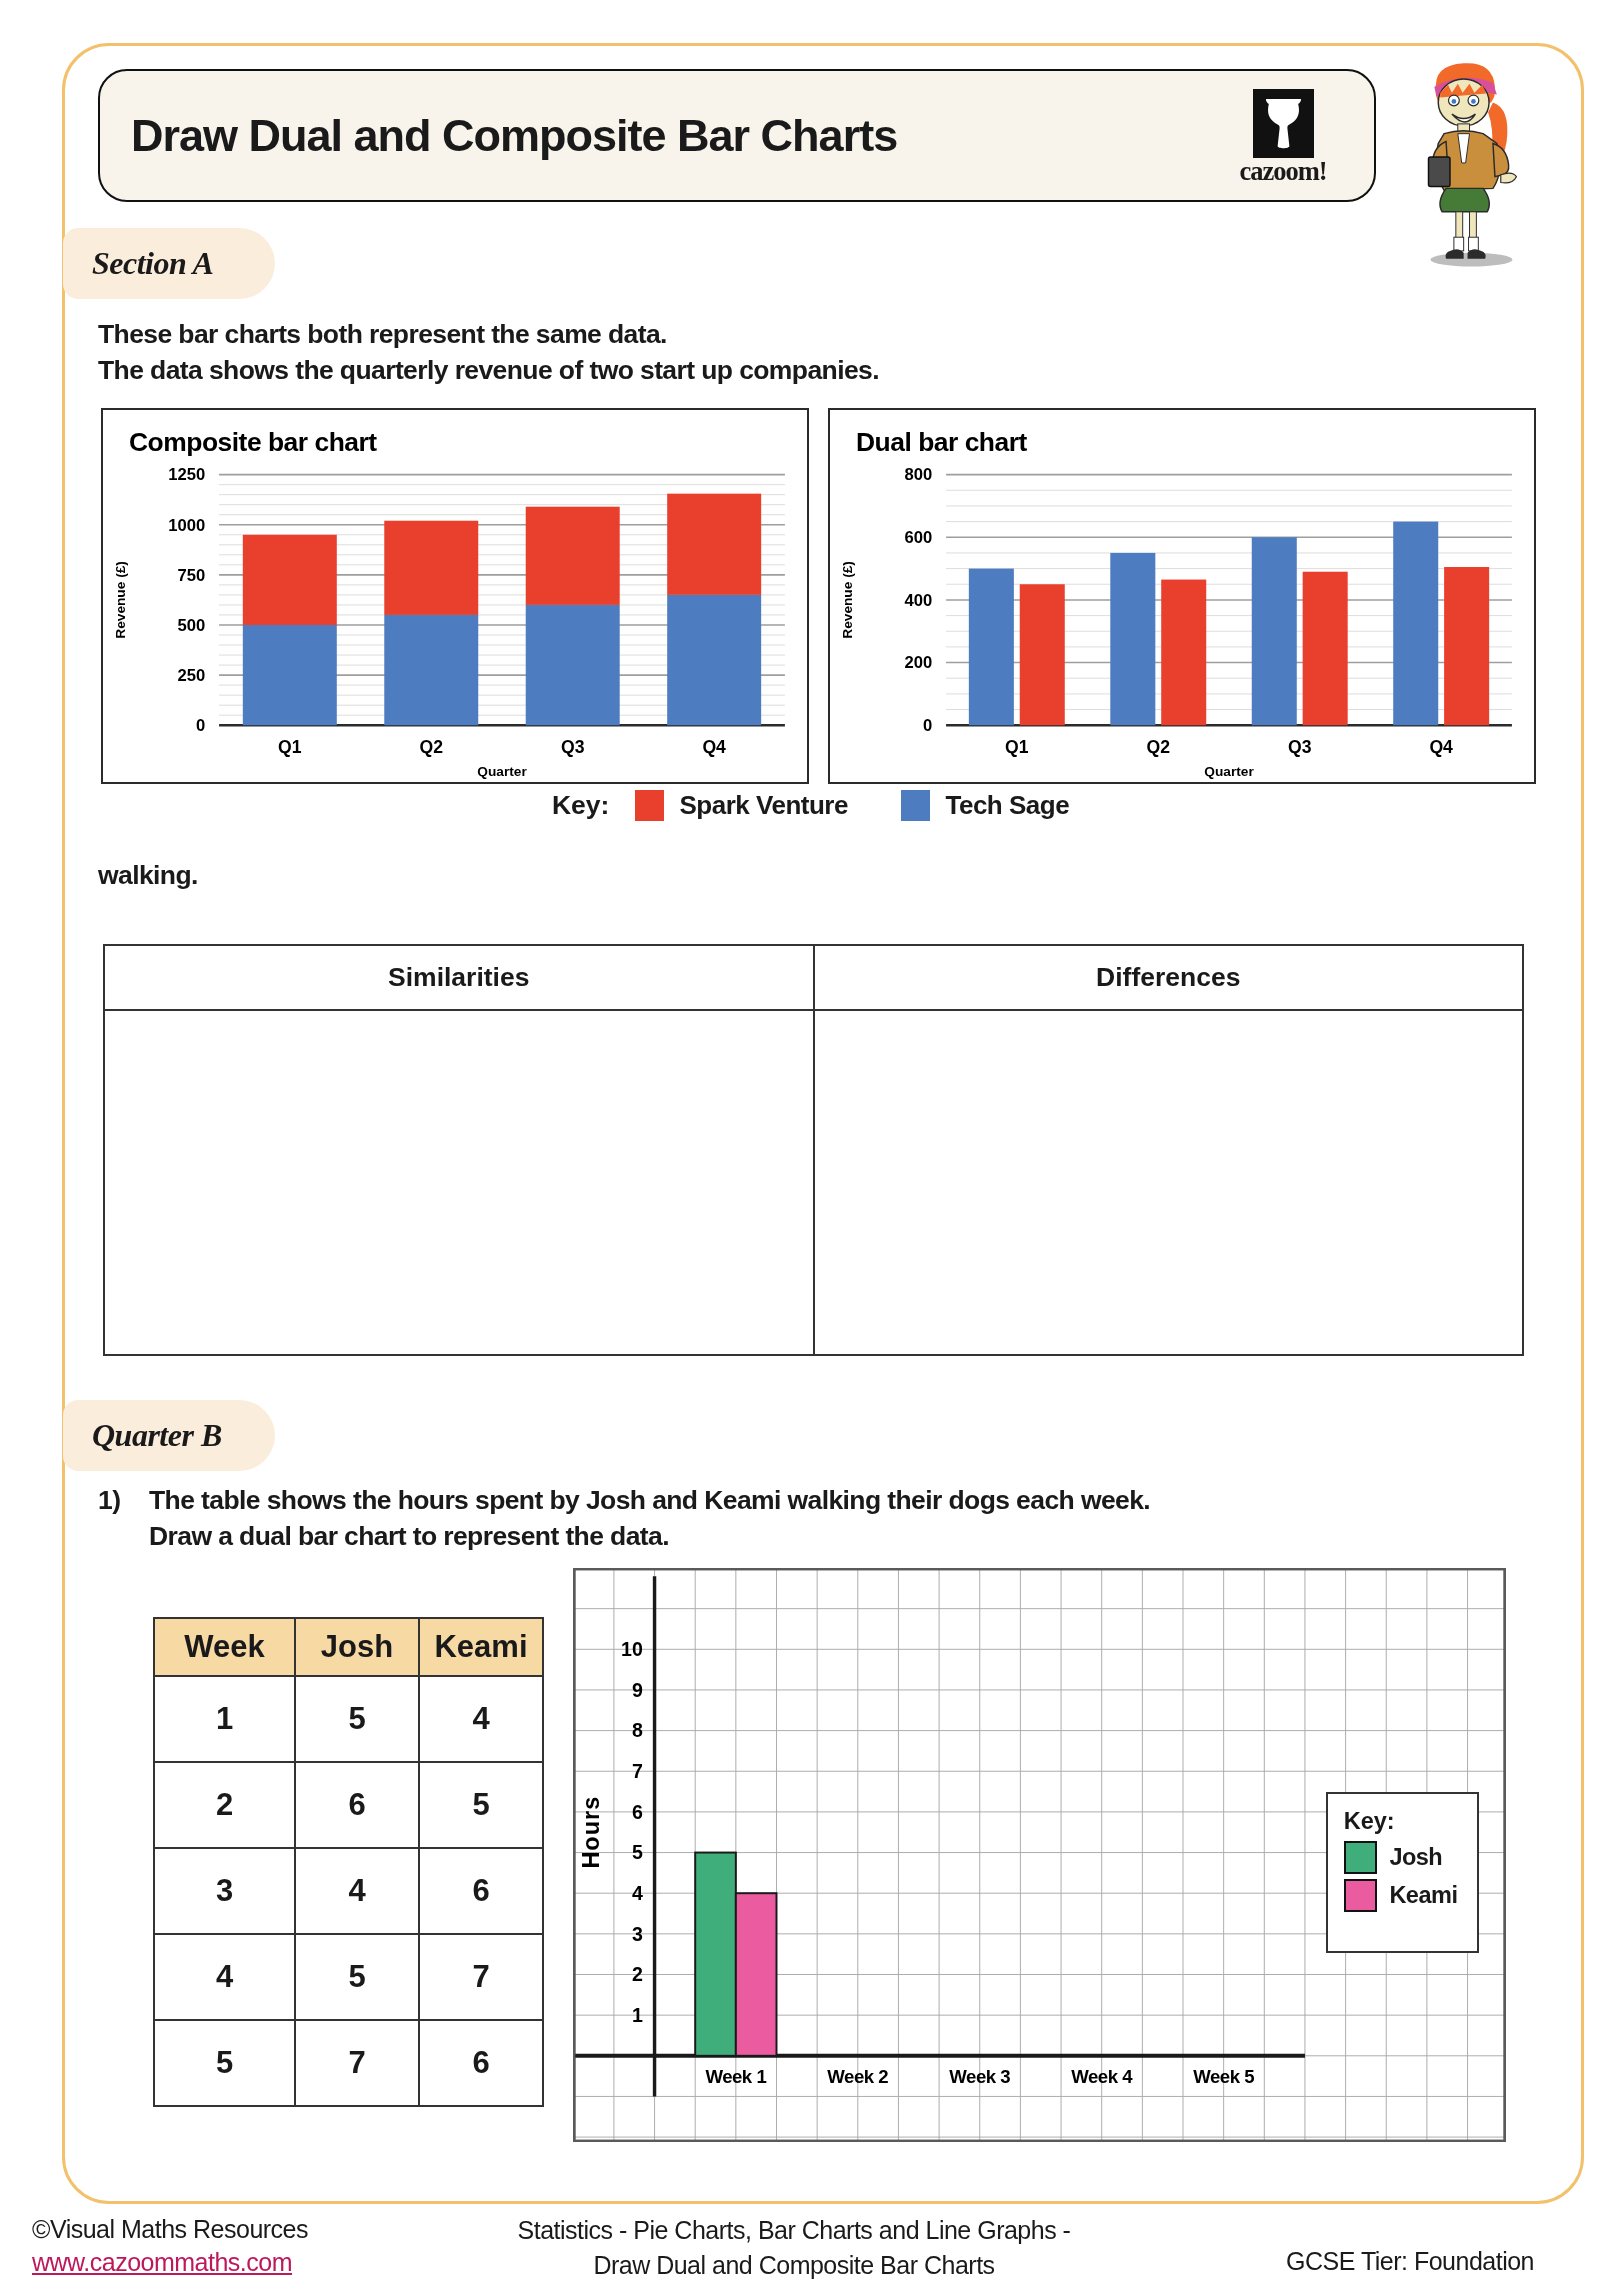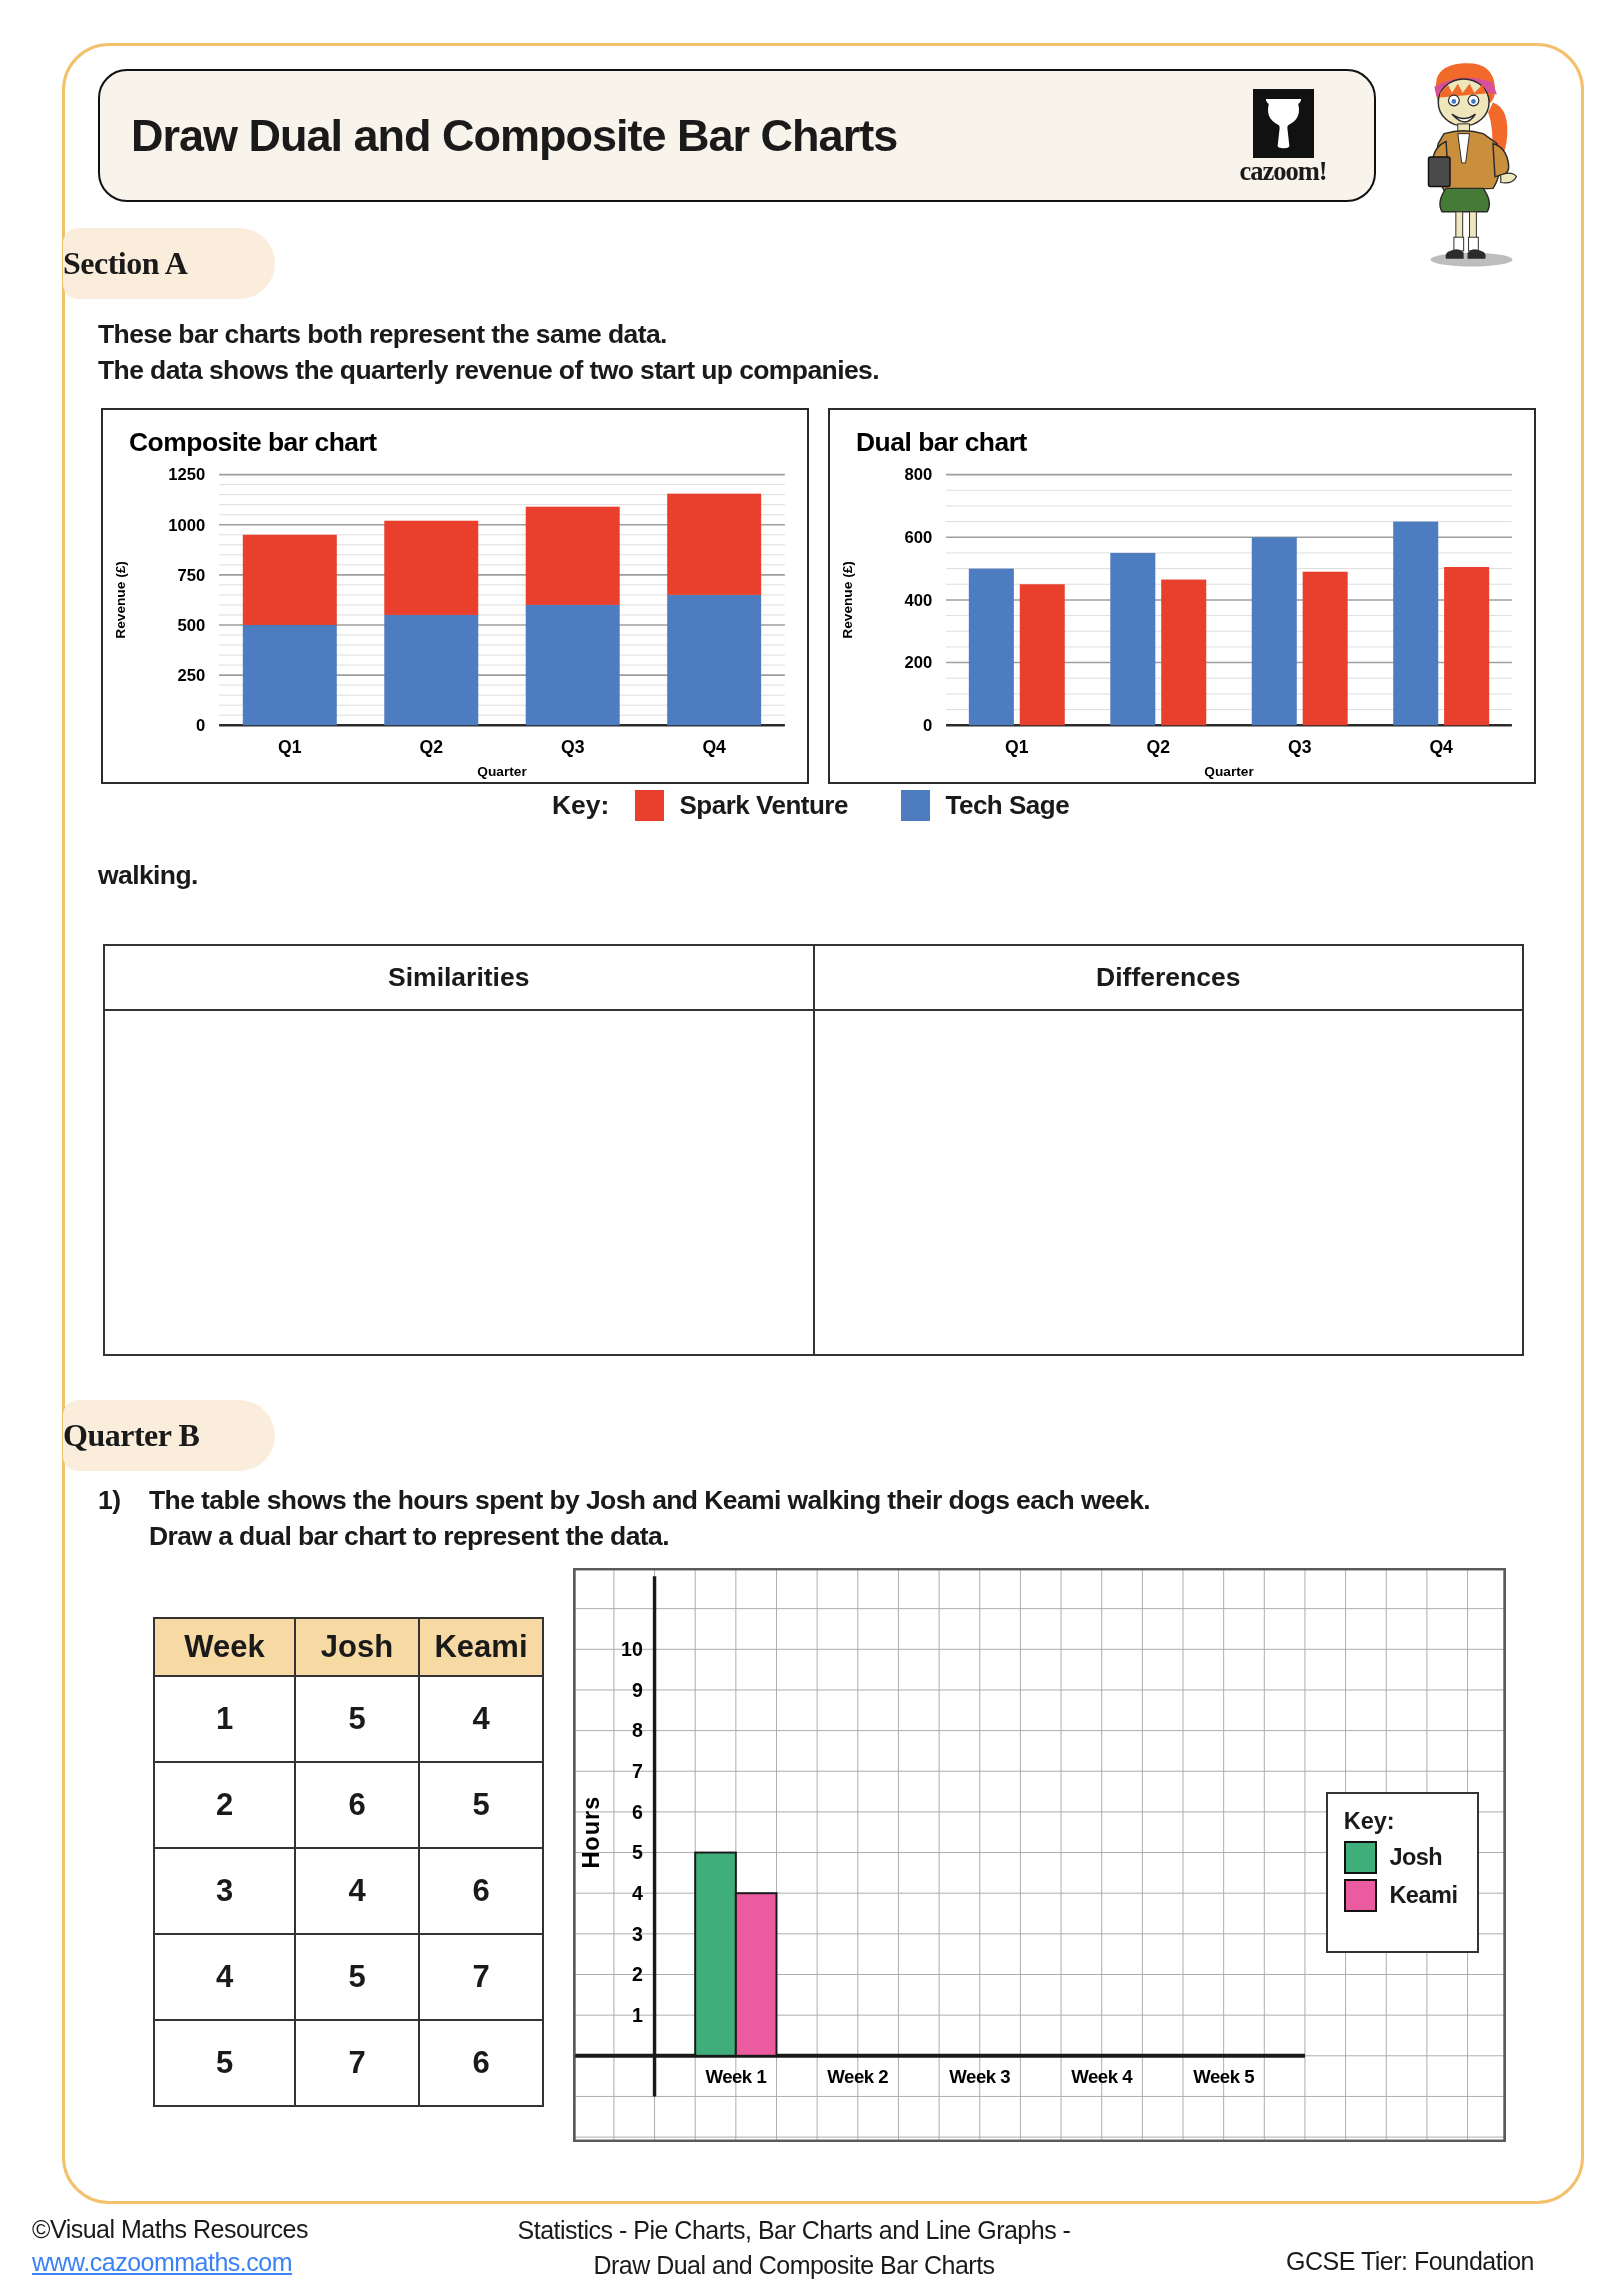--- a/index.html
+++ b/index.html
@@ -11,22 +11,22 @@
   
   #title-box{left:98px;top:69px;width:1274px;height:129px;background:#F8F4EB;border:2.9px solid #111;
              border-radius:29px;display:flex;align-items:center;}
   #page-title{font-weight:bold;font-size:45px;letter-spacing:-1px;padding-left:31px;white-space:nowrap;}
   #logo{position:absolute;right:27.4px;top:17.6px;width:127px;height:98px;text-align:center;}
   #logo .drum-box{width:61px;height:69px;background:#111;margin:0 auto;display:flex;align-items:center;justify-content:center;}
   #logo .brand{font-family:"Liberation Serif",serif;font-weight:bold;font-size:26.5px;letter-spacing:-1px;margin-top:-2px;}
   
   .section-blob{width:212px;height:71px;background:#FBEDDB;border-radius:15.7px 37px 37px 15.7px;
                 display:flex;align-items:center;}
-  .section-label{font-family:"Liberation Serif",serif;font-weight:bold;
-                 font-size:32px;letter-spacing:-0.5px;}
+  .section-label{font-family:"Liberation Serif",serif;font-style:italic;font-weight:bold;
+                 font-size:32px;padding-left:29px;letter-spacing:-0.5px;}
   .bold-par{font-weight:bold;font-size:26.5px;letter-spacing:-0.6px;line-height:36px;white-space:nowrap;}
   
   .chart-box{width:704px;height:372px;background:#fff;border:2.5px solid #2b2b2b;}
   svg text{font-family:"Liberation Sans",sans-serif;}
   .ctitle{font-weight:bold;font-size:27px;letter-spacing:-0.5px;}
   .tick{font-weight:bold;font-size:17px;}
   .xtick{font-weight:bold;font-size:18px;}
   .alabel{font-weight:bold;font-size:14px;}
   .gtick{font-weight:bold;font-size:20px;}
   .gxtick{font-weight:bold;font-size:19px;letter-spacing:-0.5px;}
@@ -49,21 +49,21 @@
   #grid-key{left:1326px;top:1792px;width:149px;height:157px;background:#fff;border:2.9px solid #333;}
   #grid-key .key-label{font-weight:bold;font-size:23.5px;margin:13.7px 0 5.9px 15.7px;}
   .grid-key-row{display:flex;align-items:center;gap:12.7px;margin:5.9px 0 0 15.7px;}
   .grid-key-row .swatch{width:29px;height:29px;border:2px solid #111;}
   .grid-key-row .key-name{font-size:23.5px;}
   
   .footer-text{font-size:25px;letter-spacing:-0.5px;}
   #footer-left{left:32px;top:2213px;line-height:33px;}
   #footer-center{left:402px;top:2213px;width:784px;text-align:center;line-height:35px;}
   #footer-right{left:1078px;top:2247px;width:456px;text-align:right;}
-  a.site{color:#3b82f6;}
+  a.site{color:#be185d;}
 </style>
 </head>
 <body>
 
 <div id="page">
 
   <div id="frame" class="abs"></div>
 
   <div id="title-box" class="abs">
     <div id="page-title">Draw Dual and Composite Bar Charts</div>

